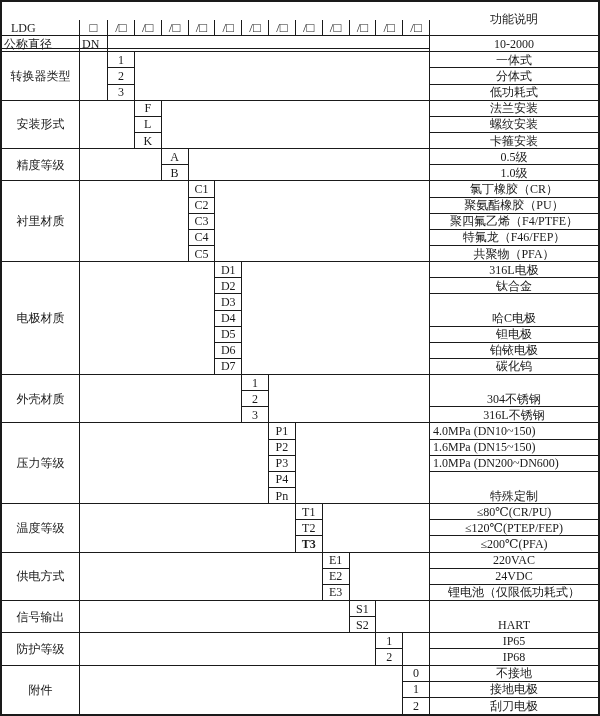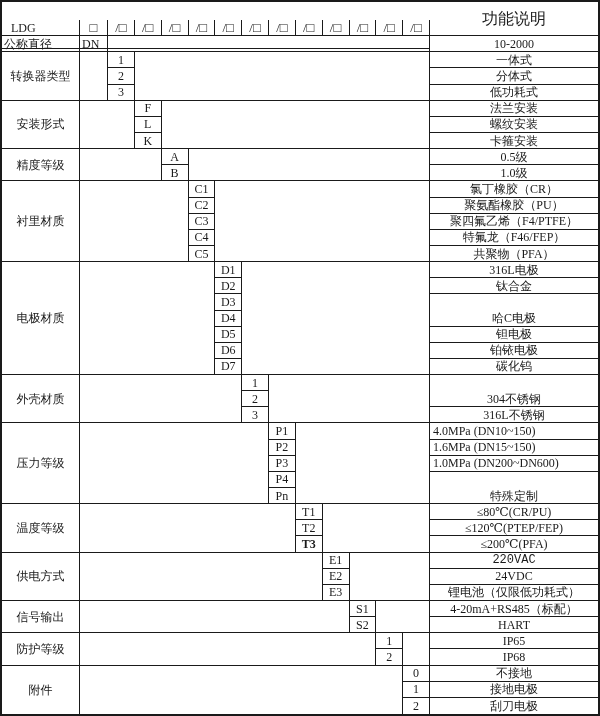--- a/index.html
+++ b/index.html
@@ -22,21 +22,21 @@
     border-bottom: 1px solid #1a1a1a;
     font-size: 12px;
     line-height: 1;
     white-space: nowrap;
     overflow: hidden;
     box-sizing: border-box;
   }
   .cell.no-r { border-right: none; }
   .cell.no-b { border-bottom: none; }
   .cell.title { font-size: 14px; margin-top: 46px; }
-  .cell.header { font-size: 16px; }
+  .cell.header { font-size: 12px; }
   .cell.ldg { justify-content: flex-start; padding-left: 9px; font-size: 12px; }
   .cell.label-left { justify-content: flex-start; padding-left: 2px; }
   .cell.code-left { justify-content: flex-start; padding-left: 2px; }
   .cell.box { font-size: 13px; letter-spacing: 0px; }
   .cell.desc.left-desc { justify-content: flex-start; padding-left: 3px; }
 </style>
 </head>
 <body>
 
 <div id="table-root">
@@ -139,30 +139,29 @@
     <div class="cell code" style="grid-area: 32 / 10 / span 1 / span 1;">T1</div>
     <div class="cell desc no-r" style="grid-area: 32 / 15 / span 1 / span 1;">≤80℃(CR/PU)</div>
     <div class="cell code" style="grid-area: 33 / 10 / span 1 / span 1;">T2</div>
     <div class="cell desc no-r" style="grid-area: 33 / 15 / span 1 / span 1;">≤120℃(PTEP/FEP)</div>
     <div class="cell code" style="grid-area: 34 / 10 / span 1 / span 1; font-weight: bold;">T3</div>
     <div class="cell desc no-r" style="grid-area: 34 / 15 / span 1 / span 1;">≤200℃(PFA)</div>
     <div class="cell" style="grid-area: 32 / 11 / span 3 / span 4;"></div>
     <div class="cell label" style="grid-area: 35 / 1 / span 3 / span 1;">供电方式</div>
     <div class="cell" style="grid-area: 35 / 2 / span 3 / span 9;"></div>
     <div class="cell code" style="grid-area: 35 / 11 / span 1 / span 1;">E1</div>
-    <div class="cell desc no-r" style="grid-area: 35 / 15 / span 1 / span 1; font-family: Liberation Mono, monospace;">220VAC</div>
+    <div class="cell desc no-r" style="grid-area: 35 / 15 / span 1 / span 1;">220VAC</div>
     <div class="cell code" style="grid-area: 36 / 11 / span 1 / span 1;">E2</div>
     <div class="cell desc no-r" style="grid-area: 36 / 15 / span 1 / span 1;">24VDC</div>
     <div class="cell code" style="grid-area: 37 / 11 / span 1 / span 1;">E3</div>
     <div class="cell desc no-r" style="grid-area: 37 / 15 / span 1 / span 1;">锂电池（仅限低功耗式）</div>
     <div class="cell" style="grid-area: 35 / 12 / span 3 / span 3;"></div>
     <div class="cell label" style="grid-area: 38 / 1 / span 2 / span 1;">信号输出</div>
     <div class="cell" style="grid-area: 38 / 2 / span 2 / span 10;"></div>
     <div class="cell code" style="grid-area: 38 / 12 / span 1 / span 1;">S1</div>
-    <div class="cell desc no-r" style="grid-area: 38 / 15 / span 1 / span 1;">4-20mA+RS485（标配）</div>
     <div class="cell code" style="grid-area: 39 / 12 / span 1 / span 1;">S2</div>
     <div class="cell desc no-r" style="grid-area: 39 / 15 / span 1 / span 1;">HART</div>
     <div class="cell" style="grid-area: 38 / 13 / span 2 / span 2;"></div>
     <div class="cell label" style="grid-area: 40 / 1 / span 2 / span 1;">防护等级</div>
     <div class="cell" style="grid-area: 40 / 2 / span 2 / span 11;"></div>
     <div class="cell code" style="grid-area: 40 / 13 / span 1 / span 1;">1</div>
     <div class="cell desc no-r" style="grid-area: 40 / 15 / span 1 / span 1;">IP65</div>
     <div class="cell code" style="grid-area: 41 / 13 / span 1 / span 1;">2</div>
     <div class="cell desc no-r" style="grid-area: 41 / 15 / span 1 / span 1;">IP68</div>
     <div class="cell" style="grid-area: 40 / 14 / span 2 / span 1;"></div>

